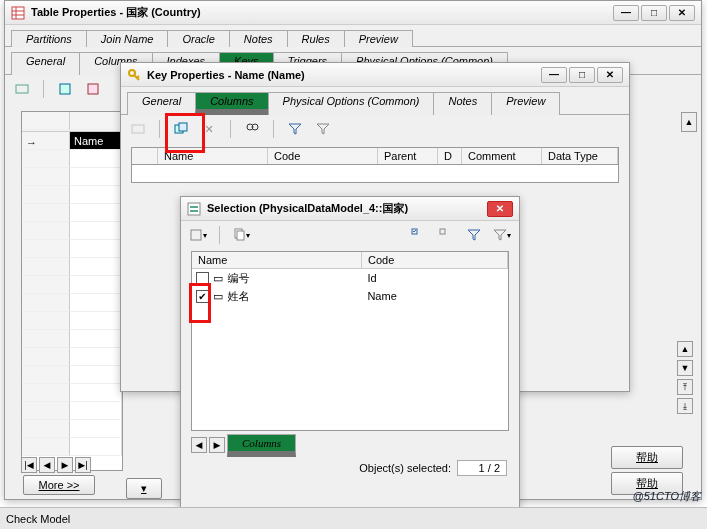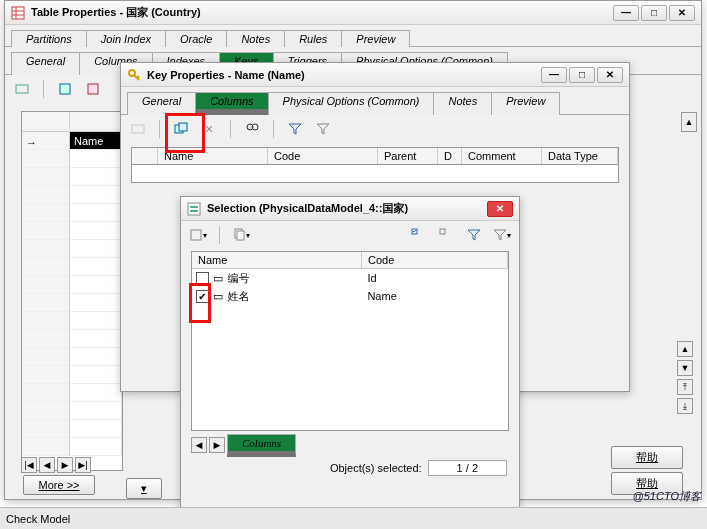--- a/index.html
+++ b/index.html
@@ -47,21 +47,21 @@
     </span>
     <span class="title-text">Table Properties - 国家 (Country)</span>
     <div class="title-ctrls">
       <div class="title-ctrl">—</div>
       <div class="title-ctrl">□</div>
       <div class="title-ctrl">✕</div>
     </div>
   </div>
   <div class="tabs" style="flex-wrap:nowrap;">
     <div class="tab">Partitions</div>
-    <div class="tab">Join Index</div>
+    <div class="tab">Join Name</div>
     <div class="tab">Oracle</div>
     <div class="tab">Notes</div>
     <div class="tab">Rules</div>
     <div class="tab">Preview</div>
   </div>
   <div class="tabs">
     <div class="tab">General</div>
     <div class="tab">Columns</div>
     <div class="tab">Indexes</div>
     <div class="tab active">Keys</div>
@@ -340,21 +340,21 @@
   </div>
 
   <div style="margin:0 10px; display:flex; align-items:center; gap:2px;">
     <div class="scrollarrow">◀</div>
     <div class="scrollarrow">▶</div>
     <div class="tab active" style="font-family:Tahoma">Columns</div>
   </div>
 
   <div style="display:flex; justify-content:flex-end; align-items:center; gap:6px; padding:4px 12px;">
     <span>Object(s) selected:</span>
-    <span style="border:1px solid #aaa; background:#fff; padding:1px 28px; min-width:50px; text-align:right">1 / 2</span>
+    <span style="border:1px solid #aaa; background:#fff; padding:1px 6px; min-width:50px; text-align:right">1 / 2</span>
   </div>
 
   <div style="display:flex; justify-content:flex-end; padding:4px 12px 8px;margin-top:32px;">
     <div class="btn">OK</div>
     <div class="btn">Cancel</div>
     <div class="btn">Help</div>
   </div>
   <div class="red-box" style="left:8px; top:86px; width:22px; height:40px;"></div>
 </div>
 

